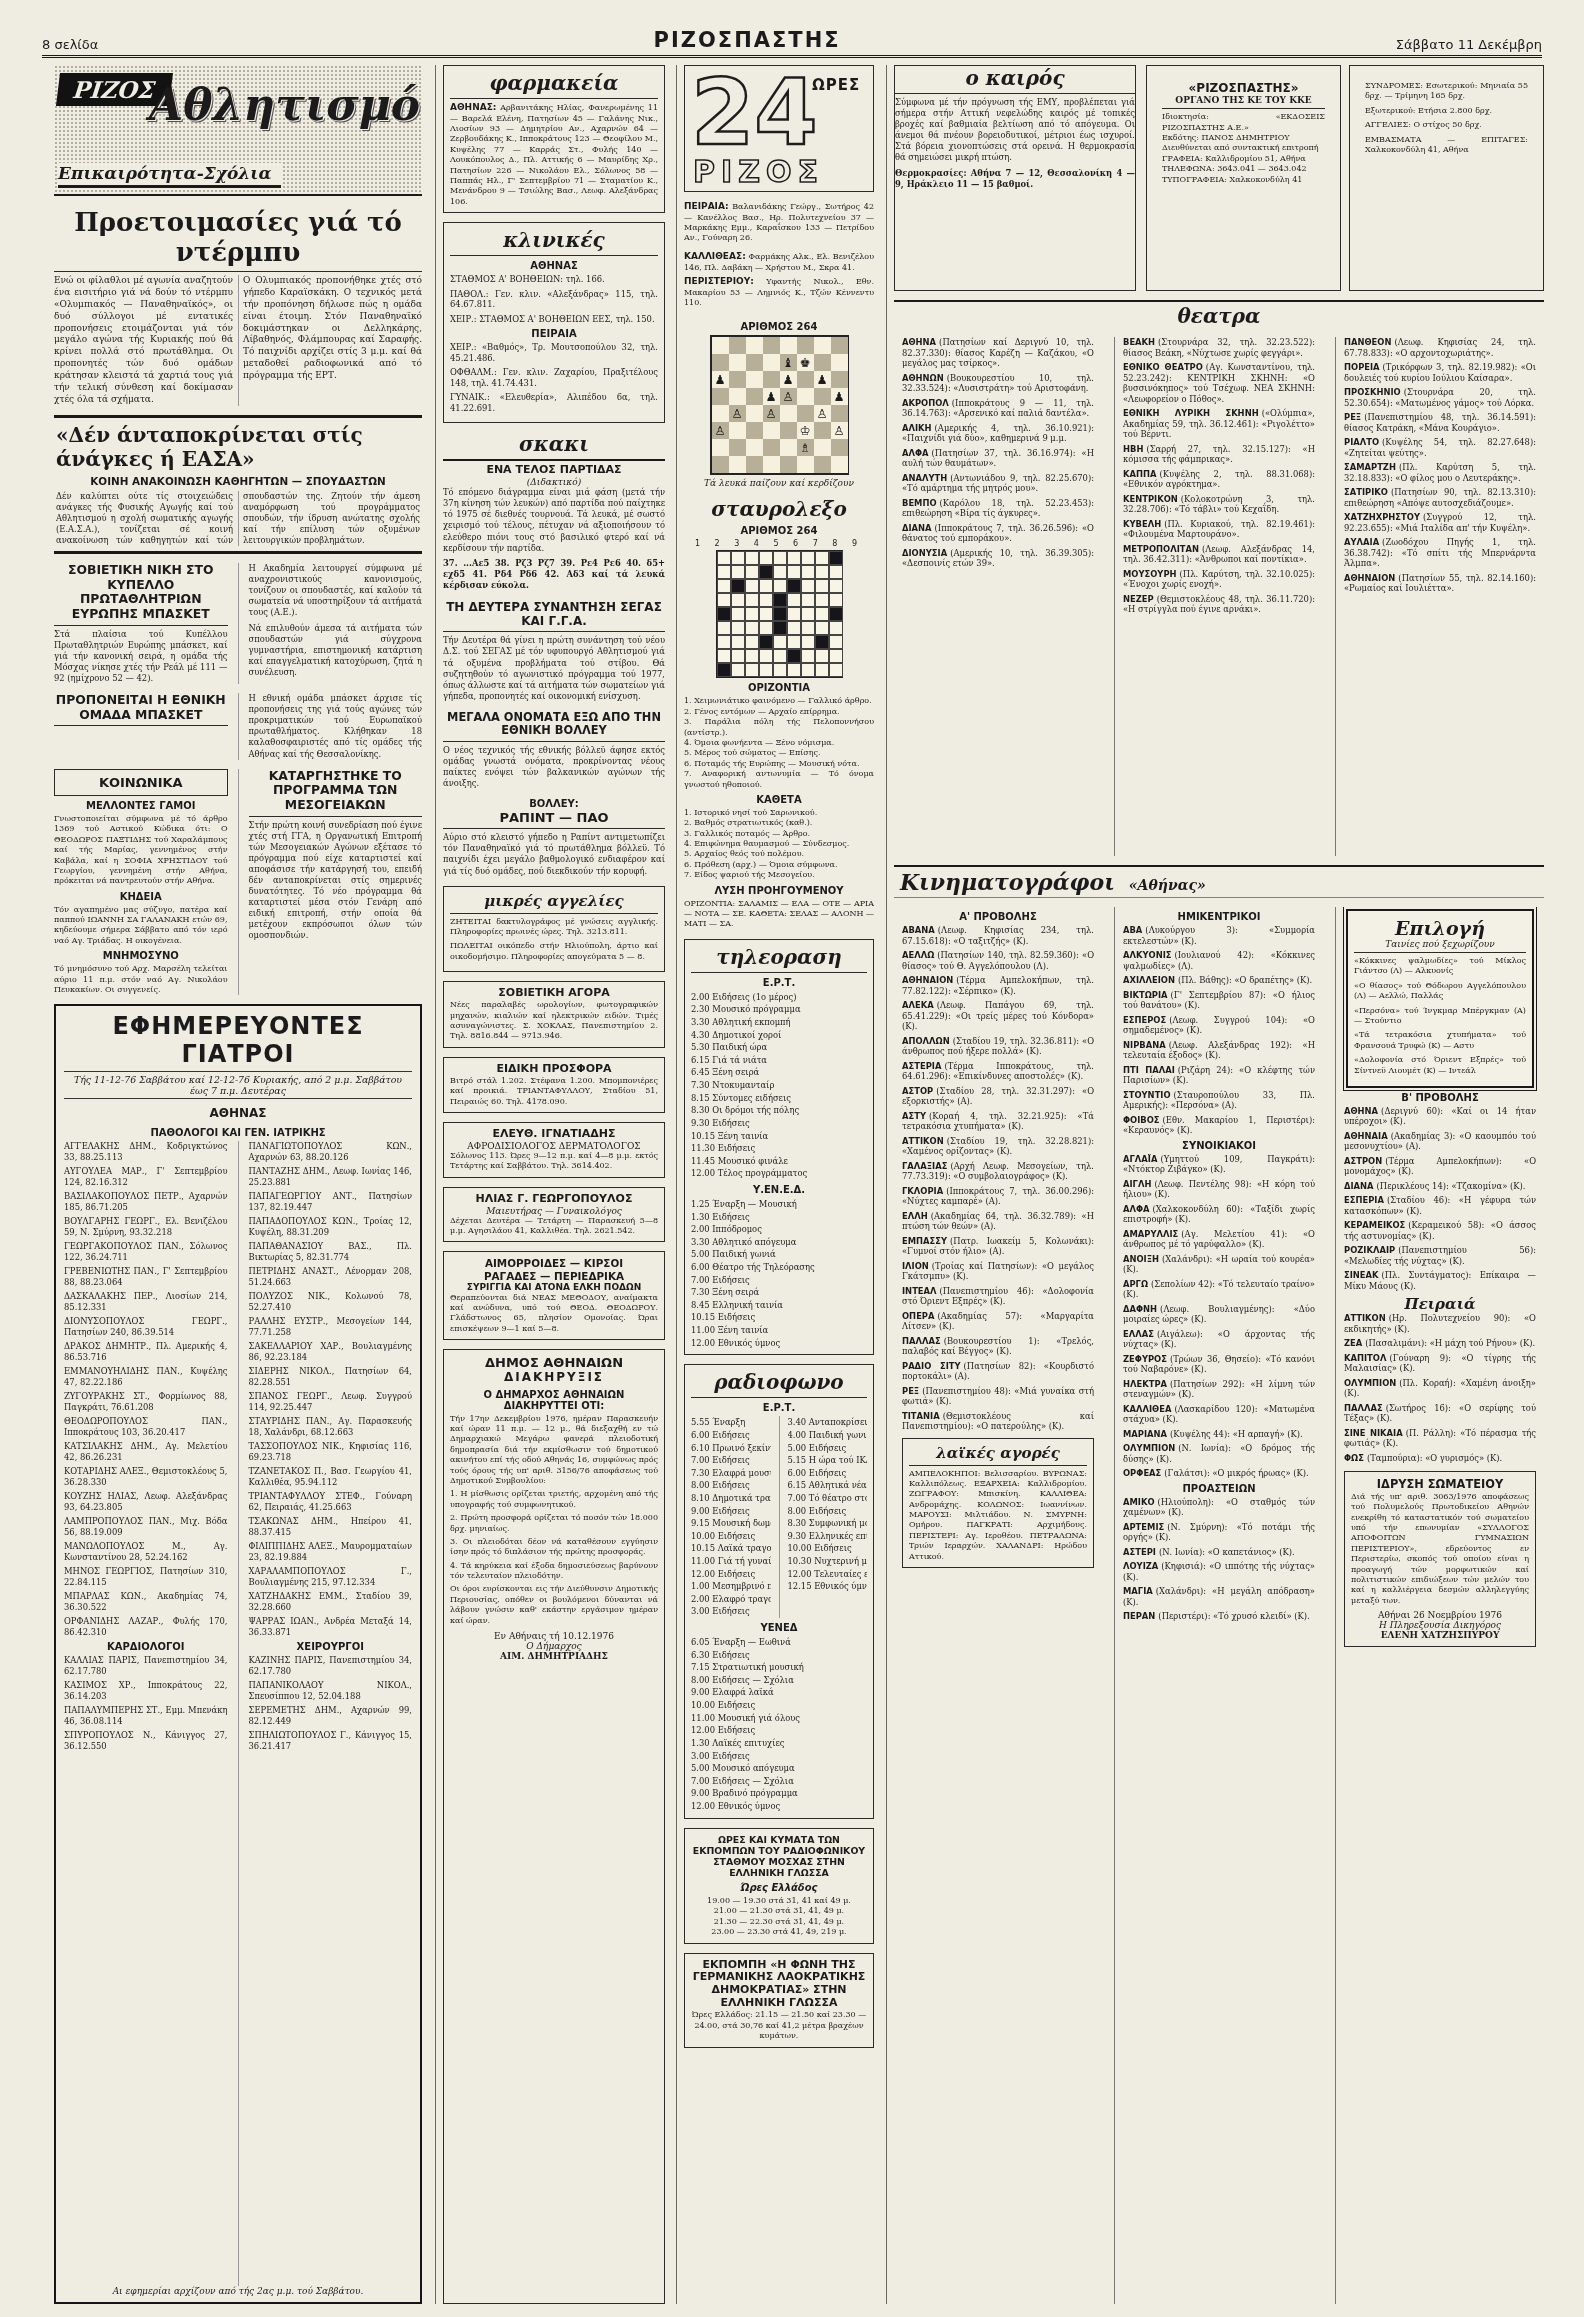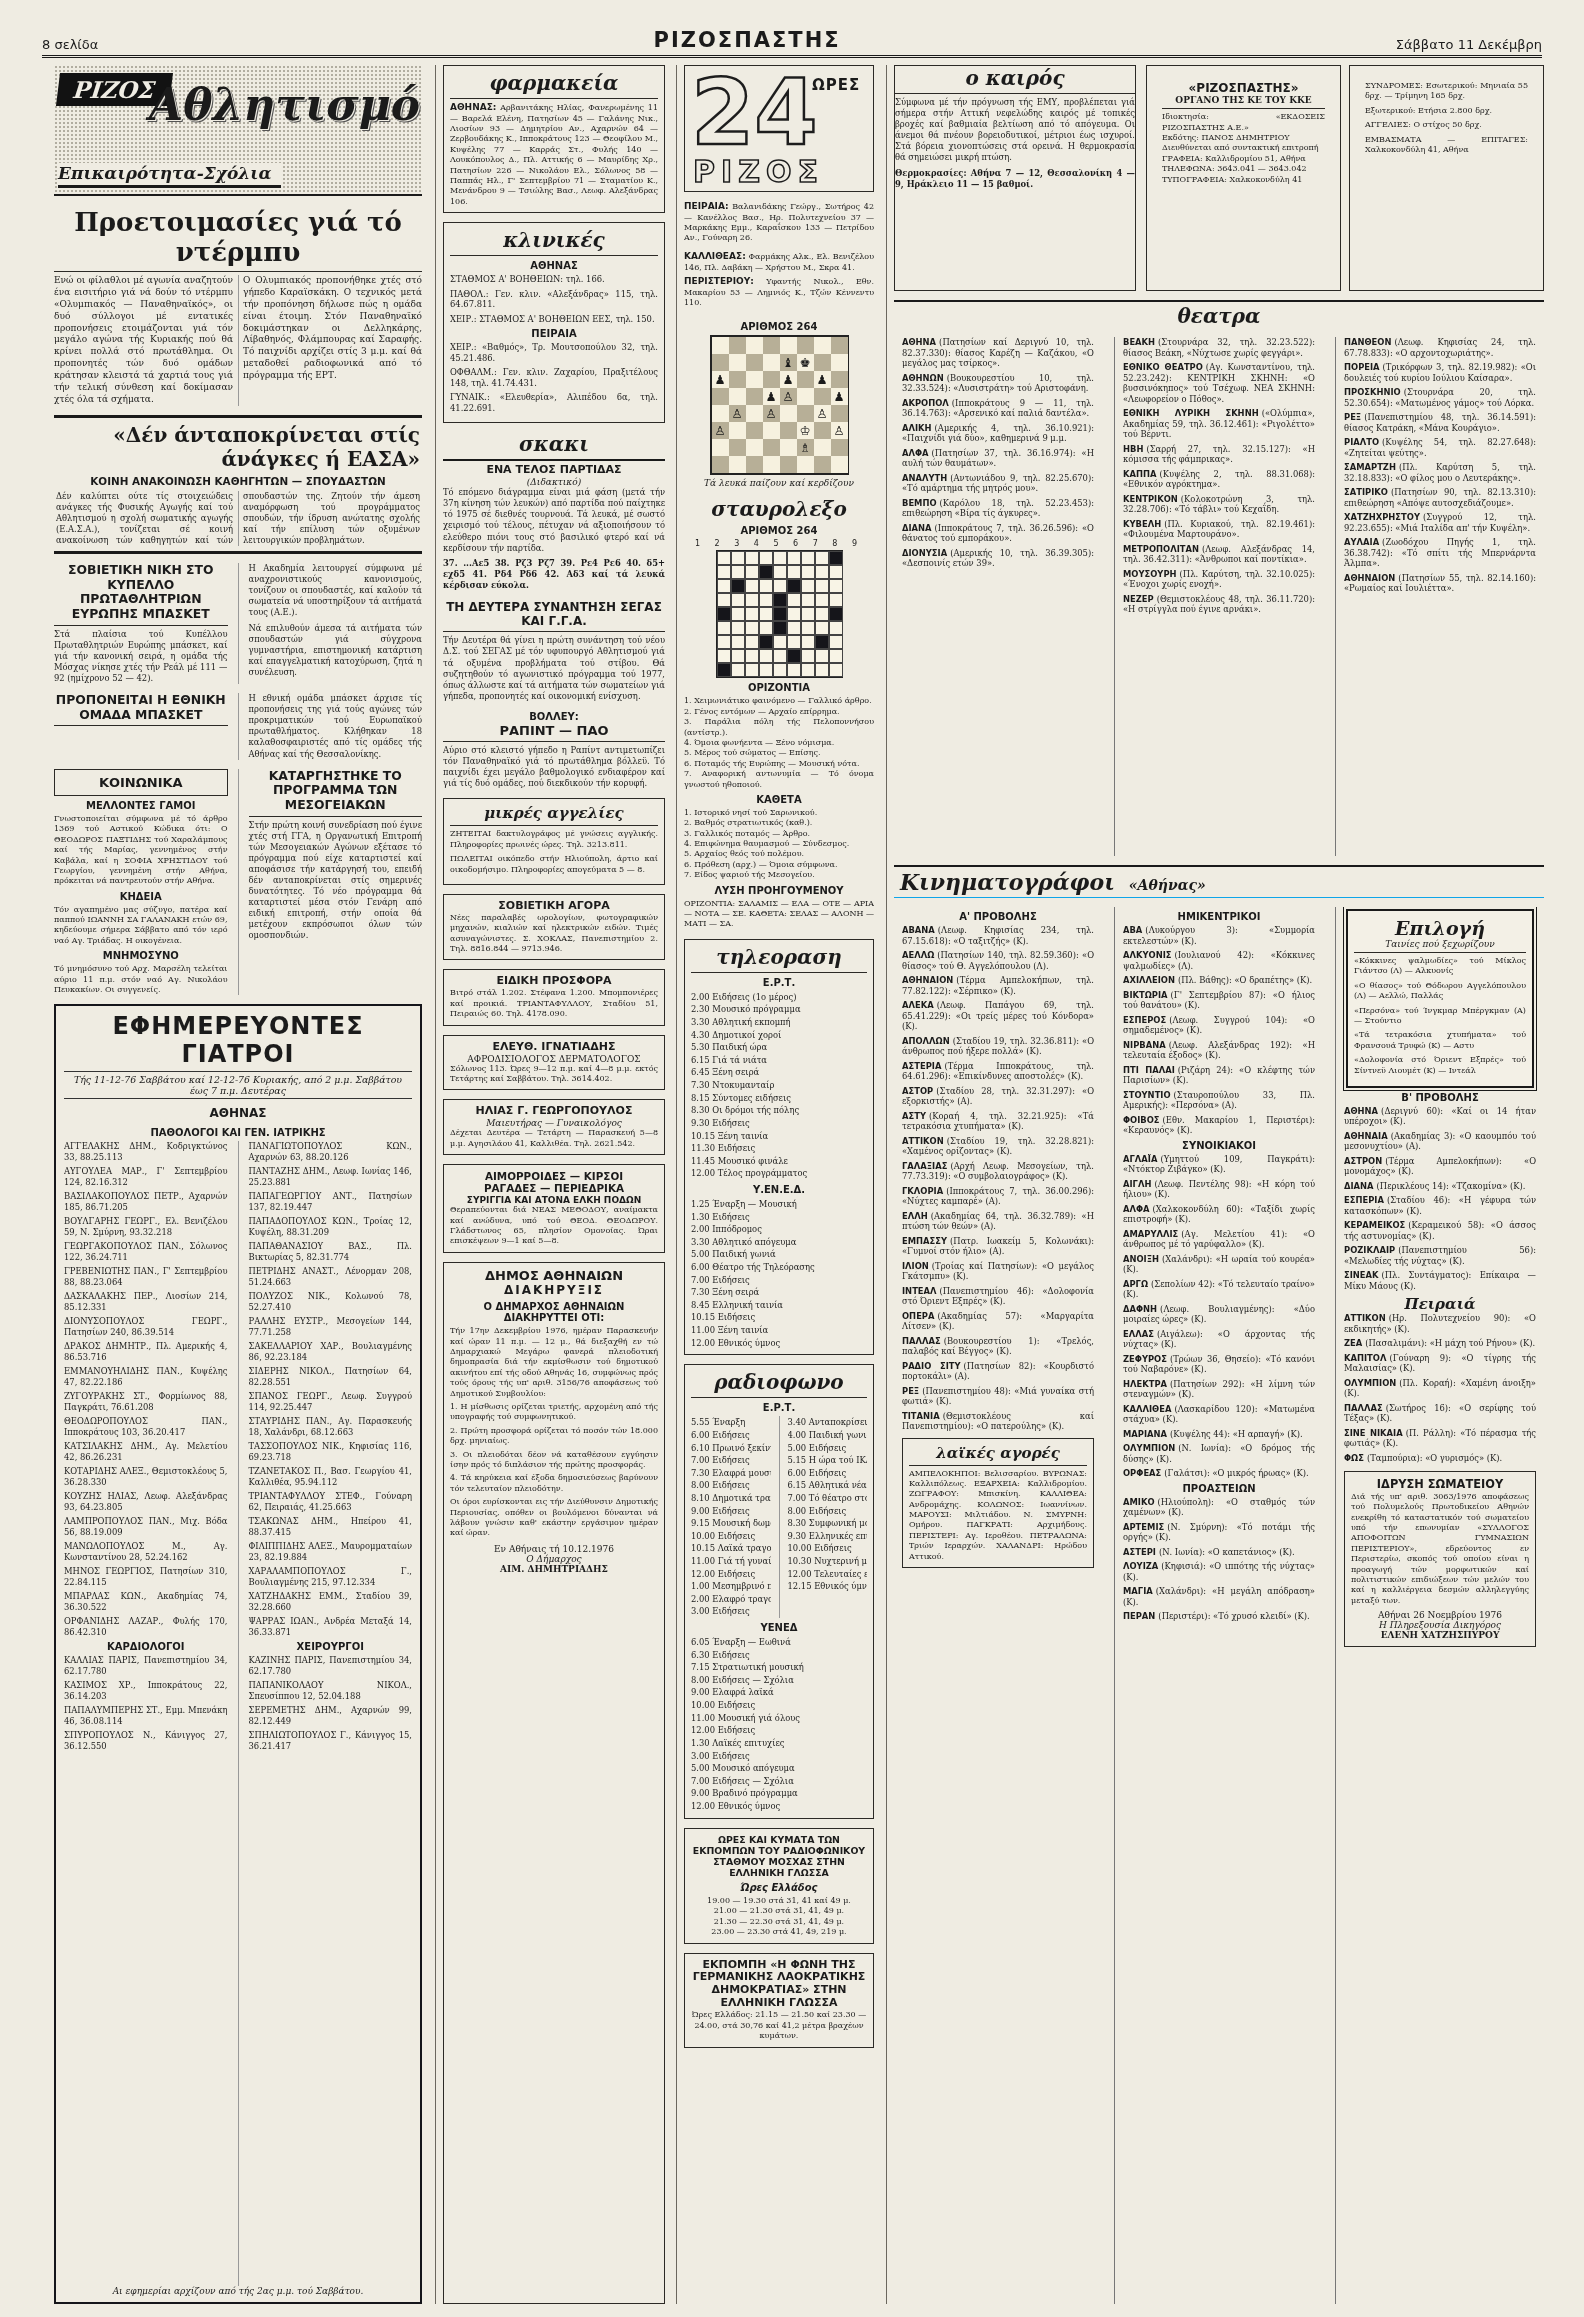--- a/index.html
+++ b/index.html
@@ -42,21 +42,21 @@
                font-style:italic;font-weight:bold;font-size:23px;padding:3px 16px;transform:skewX(-7deg)}
 #slogo .athl{position:absolute;left:95px;top:14px;font-style:italic;font-weight:bold;font-size:44px;
              text-shadow:1px 1px 0 #efece2,2px 2px 0 #555}
 #slogo .epik{position:absolute;left:4px;bottom:6px;font-style:italic;font-weight:bold;font-size:17px;
              border-bottom:3px solid #1a1a1a;padding-bottom:2px;background:#efece2;padding-right:10px}
 
 .h1{font-size:26px;font-weight:bold;text-align:center;margin:2px 0 4px}
 .twocol{column-count:2;column-gap:10px;column-rule:1px solid #999}
 
 #easa{border-top:3px solid #1a1a1a;border-bottom:3px solid #1a1a1a;padding:5px 2px}
-#easa .h2{font-size:20px;font-weight:bold;text-align:right;line-height:1.2}
+#easa .h2{font-size:20px;font-weight:bold;text-align:left;line-height:1.2}
 #easa .kick{font-family:"DejaVu Sans",sans-serif;font-weight:bold;font-size:10.4px;text-align:center;margin:4px 0}
 
 .duo{display:flex;gap:10px}
 .duo>div{flex:1;min-width:0}
 .duo>div+div{border-left:1px solid #999;padding-left:10px}
 
 #docbox{border:2px solid #15151a;flex:1;display:flex;flex-direction:column;padding:6px 8px}
 #docbox .big{font-family:"DejaVu Sans",sans-serif;font-weight:bold;font-size:24px;text-align:center;letter-spacing:1px}
 #docbox .period{font-style:italic;font-size:9.4px;text-align:center;margin:3px 0;border-top:1px solid #333;border-bottom:1px solid #333;padding:2px 0}
 #doccols{display:flex;gap:10px;flex:1;overflow:hidden}
@@ -329,20 +329,25 @@
     <p class="t85">Τό επόμενο διάγραμμα είναι μιά φάση (μετά τήν 37η κίνηση τών λευκών) από παρτίδα πού παίχτηκε τό 1975 σέ διεθνές τουρνουά. Τά λευκά, μέ σωστό χειρισμό τού τέλους, πέτυχαν νά αξιοποιήσουν τό ελεύθερο πιόνι τους στό βασιλικό φτερό καί νά κερδίσουν τήν παρτίδα.</p>
     <p class="t85" style="margin-top:4px;font-weight:bold">37. ...Αε5 38. Ρζ3 Ρζ7 39. Ρε4 Ρε6 40. δ5+ εχδ5 41. Ρδ4 Ρδ6 42. Αδ3 καί τά λευκά κέρδισαν εύκολα.</p>
   </div>
 
   <div>
     <div class="capshead" style="font-size:12px">ΤΗ ΔΕΥΤΕΡΑ ΣΥΝΑΝΤΗΣΗ ΣΕΓΑΣ ΚΑΙ Γ.Γ.Α.</div>
     <div class="rule"></div>
     <p class="t85">Τήν Δευτέρα θά γίνει η πρώτη συνάντηση τού νέου Δ.Σ. τού ΣΕΓΑΣ μέ τόν υφυπουργό Αθλητισμού γιά τά οξυμένα προβλήματα τού στίβου. Θά συζητηθούν τό αγωνιστικό πρόγραμμα τού 1977, όπως άλλωστε καί τά αιτήματα τών σωματείων γιά γήπεδα, προπονητές καί οικονομική ενίσχυση.</p>
   </div>
 
+  <div>
+    <div class="capshead" style="font-size:11.4px">ΜΕΓΑΛΑ ΟΝΟΜΑΤΑ ΕΞΩ ΑΠΟ ΤΗΝ ΕΘΝΙΚΗ ΒΟΛΛΕΥ</div>
+    <div class="rule"></div>
+    <p class="t85">Ο νέος τεχνικός τής εθνικής βόλλεϋ άφησε εκτός ομάδας γνωστά ονόματα, προκρίνοντας νέους παίκτες ενόψει τών βαλκανικών αγώνων τής άνοιξης.</p>
+  </div>
 
   <div>
     <div class="capshead" style="font-size:10px">ΒΟΛΛΕΥ:</div>
     <div class="capshead" style="font-size:13px">ΡΑΠΙΝΤ — ΠΑΟ</div>
     <div class="rule"></div>
     <p class="t85">Αύριο στό κλειστό γήπεδο η Ραπίντ αντιμετωπίζει τόν Παναθηναϊκό γιά τό πρωτάθλημα βόλλεϋ. Τό παιχνίδι έχει μεγάλο βαθμολογικό ενδιαφέρον καί γιά τίς δυό ομάδες, πού διεκδικούν τήν κορυφή.</p>
   </div>
 
   <div class="box">
     <div class="scripthead" style="font-size:15px">μικρές αγγελίες</div>

